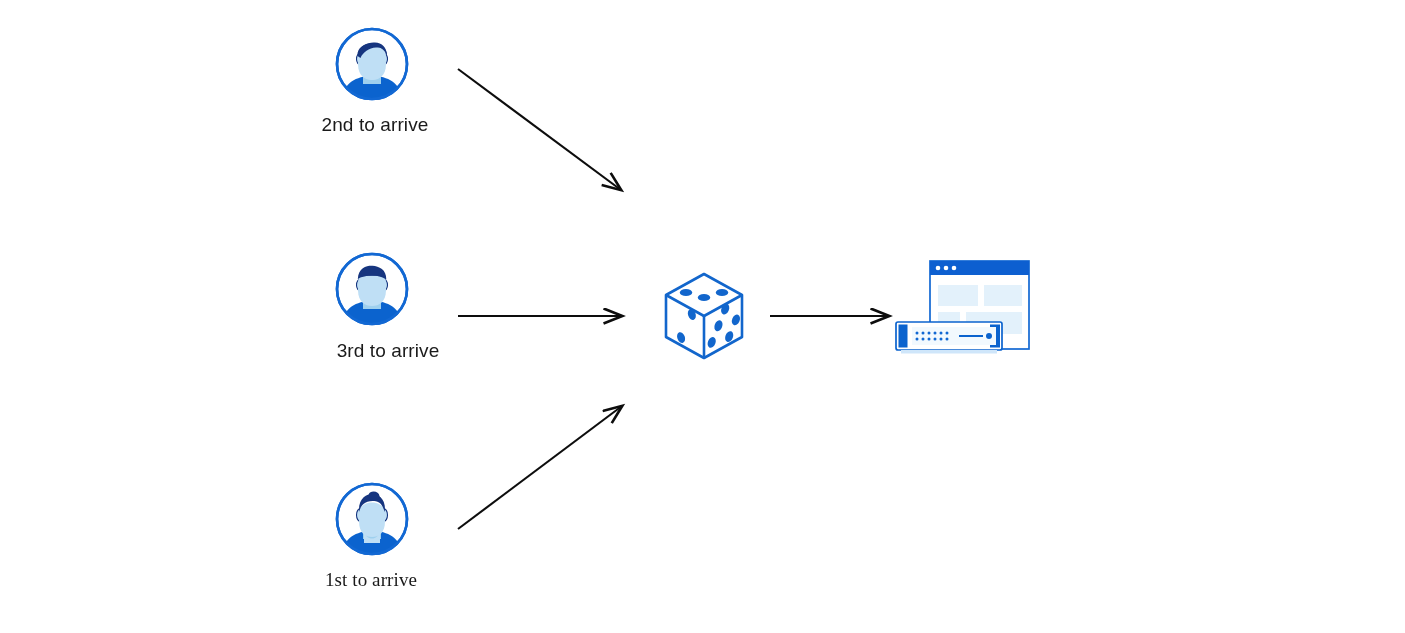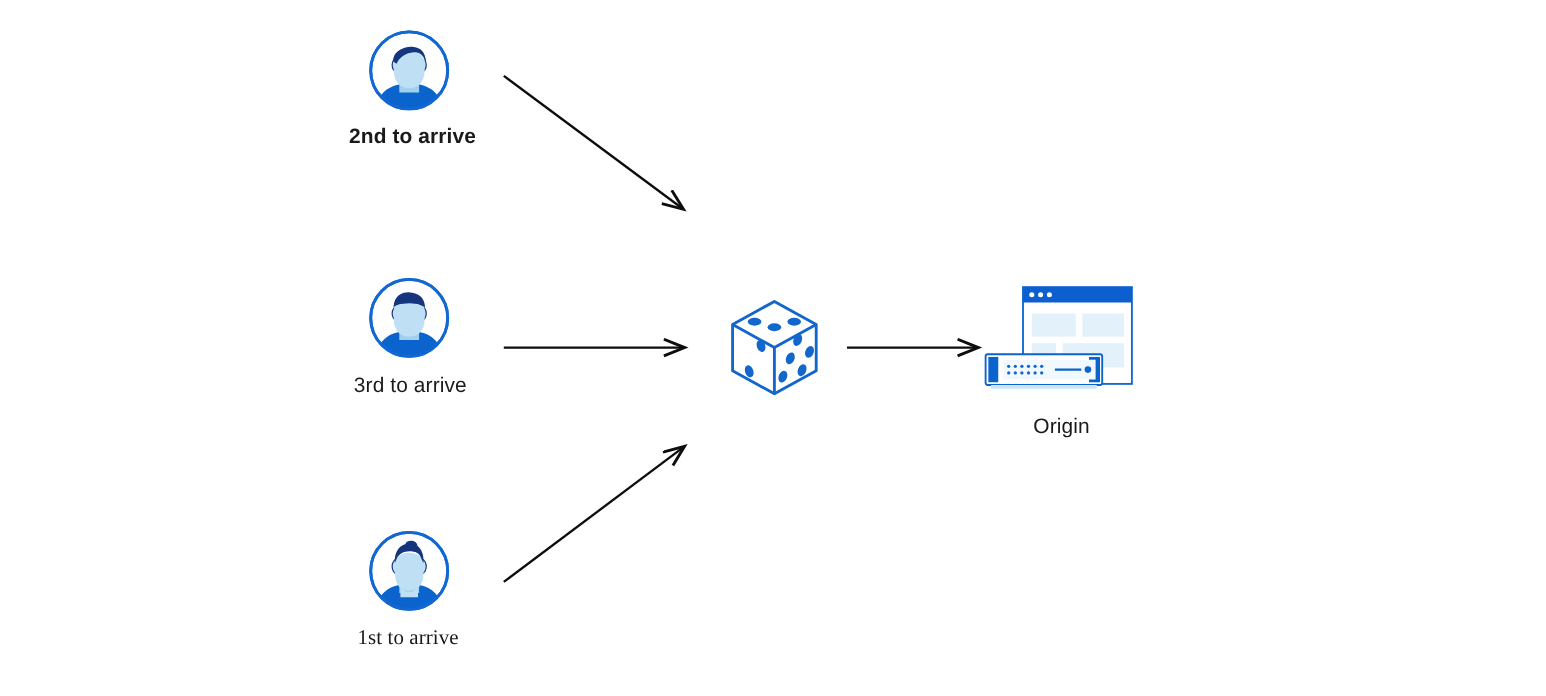--- a/index.html
+++ b/index.html
@@ -77,21 +77,21 @@
         <path d="M29,50 C32,55 44,55 47,50 L47,58 L29,58 Z" fill="#9fd0ee"></path>
         <ellipse cx="26.5" cy="33" rx="4" ry="6" fill="#bfdff5" stroke="#16357f" stroke-width="1.1"></ellipse>
         <ellipse cx="49.5" cy="33" rx="4" ry="6" fill="#bfdff5" stroke="#16357f" stroke-width="1.1"></ellipse>
         <path d="M24,30 C24,16 52,16 52,30 L52,38 C52,50 45,54 38,54 C31,54 24,50 24,38 Z" fill="#bfdff5"></path>
         <path d="M23.5,30 C22,14 54,12 53,31 C51,23 48,21 42,21.5 C35,22 29,26 26.5,32 Z" fill="#16357f"></path>
         <path d="M24.2,28.5 C26,19 34,16 41,16.5 C48,17 52.5,21 53.2,29.5 C50,22.5 45,20.2 38.5,20.5 C31.5,20.8 26.5,23.6 24.2,28.5 Z" fill="#16357f"></path>
       </g>
       <circle cx="38" cy="38" r="35" fill="none" stroke="#1268d3" stroke-width="2.6"></circle>
     </svg>
   </div>
-  <div class="node-label" style="left:255px; top:114px;font-weight:bold;">2nd to arrive</div>
+  <div class="node-label" style="left:255px; top:114px;">2nd to arrive</div>
 
   <div class="node avatar-wrap" style="left:334px; top:251px;">
     <svg width="76" height="76" viewBox="0 0 76 76" xmlns="http://www.w3.org/2000/svg">
       <defs>
           <clipPath id="clipB">
             <circle cx="38" cy="38" r="34.5"></circle>
           </clipPath>
         </defs>
       <circle cx="38" cy="38" r="35" fill="#ffffff" stroke="#1268d3" stroke-width="2.6"></circle>
       <g clip-path="url(#clipB)">
@@ -100,21 +100,21 @@
         <path d="M29,50 C32,55 44,55 47,50 L47,58 L29,58 Z" fill="#9fd0ee"></path>
         <ellipse cx="26.5" cy="34" rx="4" ry="6" fill="#bfdff5" stroke="#16357f" stroke-width="1.1"></ellipse>
         <ellipse cx="49.5" cy="34" rx="4" ry="6" fill="#bfdff5" stroke="#16357f" stroke-width="1.1"></ellipse>
         <path d="M24,31 C24,17 52,17 52,31 L52,39 C52,51 45,55 38,55 C31,55 24,51 24,39 Z" fill="#bfdff5"></path>
         <path d="M24,30 C24,16 52,16 52,30 L52,26.5 C45,24 31,24 24,26.5 Z" fill="#16357f"></path>
         <path d="M23.8,28 C24.5,16.5 33,14.5 38.5,14.8 C45,15.2 52.5,18.5 52.3,28.5 C48,25.5 44,24.4 38,24.4 C31.5,24.4 27,25.6 23.8,28 Z" fill="#16357f"></path>
       </g>
       <circle cx="38" cy="38" r="35" fill="none" stroke="#1268d3" stroke-width="2.6"></circle>
     </svg>
   </div>
-  <div class="node-label" style="left:253px; top:340px;">3rd to arrive</div>
+  <div class="node-label" style="left:268px; top:340px;">3rd to arrive</div>
 
   <div class="node avatar-wrap" style="left:334px; top:481px;">
     <svg width="76" height="76" viewBox="0 0 76 76" xmlns="http://www.w3.org/2000/svg">
       <defs>
           <clipPath id="clipC">
             <circle cx="38" cy="38" r="34.5"></circle>
           </clipPath>
         </defs>
       <circle cx="38" cy="38" r="35" fill="#ffffff" stroke="#1268d3" stroke-width="2.6"></circle>
       <g clip-path="url(#clipC)">
@@ -195,15 +195,14 @@
             <circle cx="42" cy="81" r="1.5"></circle>
           <circle cx="48" cy="81" r="1.5"></circle>
             <circle cx="54" cy="81" r="1.5"></circle>
         </g>
         <line x1="66" y1="78" x2="90" y2="78" stroke="#0b63ce" stroke-width="2"></line>
         <circle cx="96" cy="78" r="3" fill="#0b63ce"></circle>
         <rect x="8" y="92" width="96" height="3.5" fill="#cfe6fa"></rect>
       </g>
     </svg>
   </div>
-  <div class="node-label" style="left:845px; top:378px;">Origin</div>
 
 </div>
 
 </body></html>

